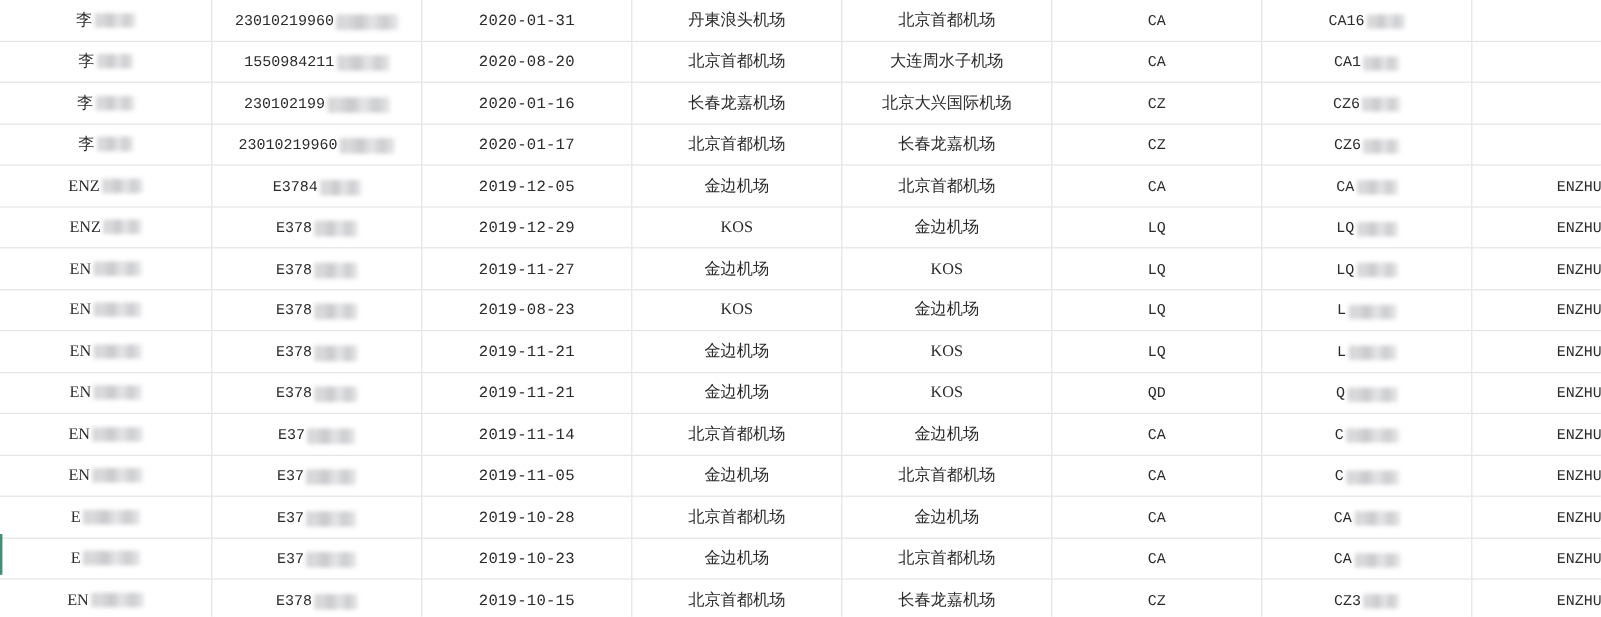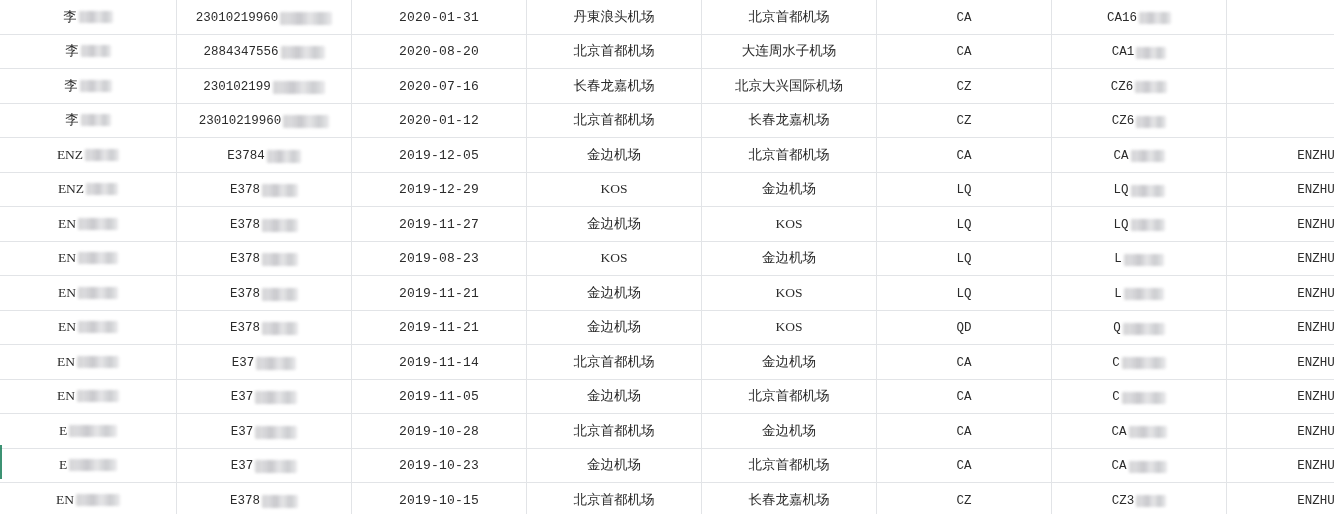--- a/index.html
+++ b/index.html
@@ -125,21 +125,21 @@
           <td class="col-agent"><span class="cell-inner">
               <span class="txt mono"></span>
             </span></td>
         </tr>
         <tr>
           <td class="col-name"><span class="cell-inner">
               <span class="txt">李</span>
               <span class="redact" style="width: 30px;"></span>
             </span></td>
           <td class="col-id"><span class="cell-inner">
-              <span class="txt mono">2884347556</span>
+              <span class="txt mono">1550984211</span>
               <span class="redact tall" style="width: 44px;"></span>
             </span></td>
           <td class="col-date"><span class="cell-inner">
               <span class="txt date-txt">2020-08-20</span>
             </span></td>
           <td class="col-dep"><span class="cell-inner">
               <span class="txt">北京首都机场</span>
             </span></td>
           <td class="col-arr"><span class="cell-inner">
               <span class="txt">大连周水子机场</span>
@@ -158,21 +158,21 @@
         <tr>
           <td class="col-name"><span class="cell-inner">
               <span class="txt">李</span>
               <span class="redact" style="width: 32px;"></span>
             </span></td>
           <td class="col-id"><span class="cell-inner">
               <span class="txt mono">230102199</span>
               <span class="redact tall" style="width: 52px;"></span>
             </span></td>
           <td class="col-date"><span class="cell-inner">
-              <span class="txt date-txt">2020-07-16</span>
+              <span class="txt date-txt">2020-01-16</span>
             </span></td>
           <td class="col-dep"><span class="cell-inner">
               <span class="txt">长春龙嘉机场</span>
             </span></td>
           <td class="col-arr"><span class="cell-inner">
               <span class="txt">北京大兴国际机场</span>
             </span></td>
           <td class="col-airline"><span class="cell-inner">
               <span class="txt mono">CZ</span>
             </span></td>
@@ -187,21 +187,21 @@
         <tr>
           <td class="col-name"><span class="cell-inner">
               <span class="txt">李</span>
               <span class="redact" style="width: 30px;"></span>
             </span></td>
           <td class="col-id"><span class="cell-inner">
               <span class="txt mono">23010219960</span>
               <span class="redact tall" style="width: 46px;"></span>
             </span></td>
           <td class="col-date"><span class="cell-inner">
-              <span class="txt date-txt">2020-01-12</span>
+              <span class="txt date-txt">2020-01-17</span>
             </span></td>
           <td class="col-dep"><span class="cell-inner">
               <span class="txt">北京首都机场</span>
             </span></td>
           <td class="col-arr"><span class="cell-inner">
               <span class="txt">长春龙嘉机场</span>
             </span></td>
           <td class="col-airline"><span class="cell-inner">
               <span class="txt mono">CZ</span>
             </span></td>

